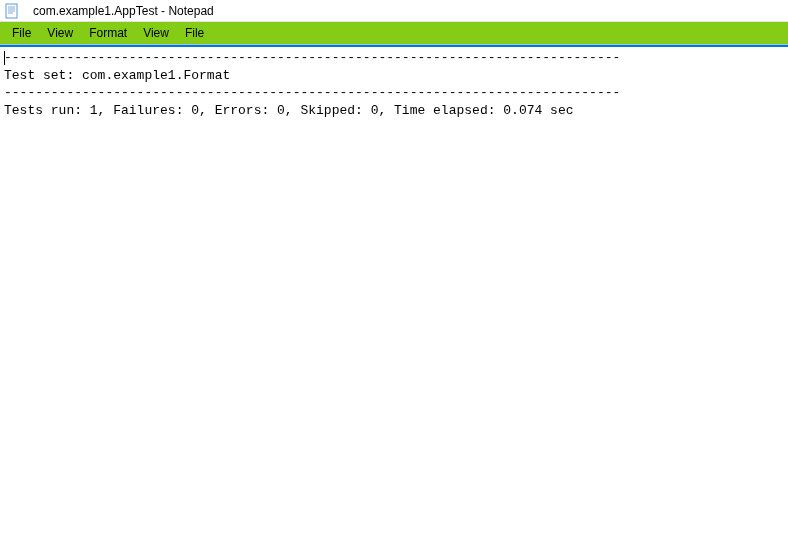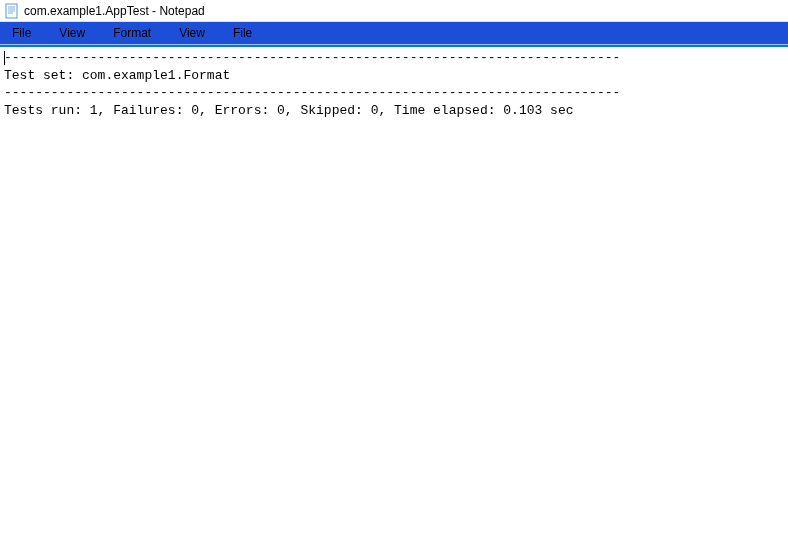--- a/index.html
+++ b/index.html
@@ -25,27 +25,28 @@
       border-bottom: 1px solid #e0e0e0;
     }
     .app-icon {
       width: 16px;
       height: 16px;
       display: inline-block;
     }
     .title-text {
       font-size: 12px;
       color: #000;
+      margin-left: 9px;
     }
     .menubar {
       display: flex;
       padding: 2px 4px;
-      gap: 12px;
+      gap: 0;
       border-bottom: 1px solid #a0c4e8;
-      background: #1d4ed8;
+      background: #84cc16;
     }
     .menu-item {
       padding: 2px 8px;
       font-size: 12px;
       color: #000;
       cursor: default;
     }
     .editor-top-border {
       height: 2px;
       background: #0078d7;
@@ -96,14 +97,14 @@
   <div class="menu-item">Format</div>
   <div class="menu-item">View</div>
   <div class="menu-item">File</div>
 </div>
 
 <div class="editor-top-border"></div>
 
 <div class="editor"><span class="cursor-bar"></span><span>-------------------------------------------------------------------------------</span>
 <span>Test set: com.example1.Format</span>
 <span>-------------------------------------------------------------------------------</span>
-<span>Tests run: 1, Failures: 0, Errors: 0, Skipped: 0, Time elapsed: 0.103 sec</span>
+<span>Tests run: 1, Failures: 0, Errors: 0, Skipped: 0, Time elapsed: 0.074 sec</span>
 </div>
 
 </body></html>

